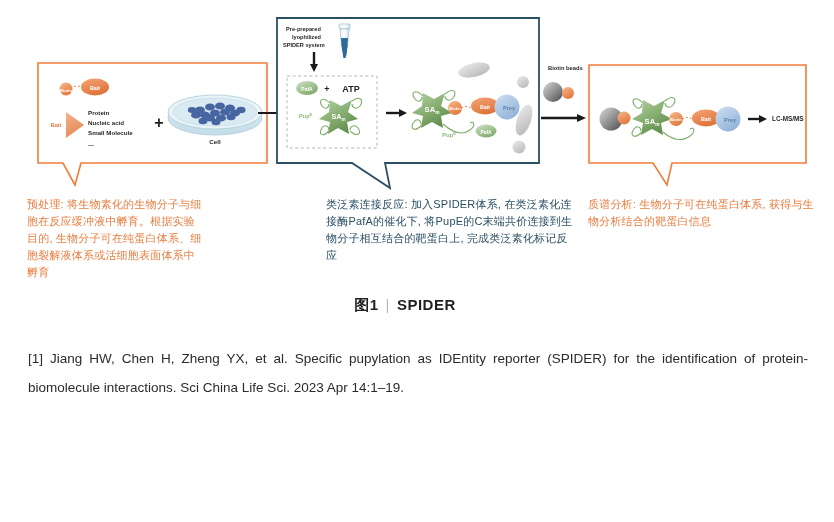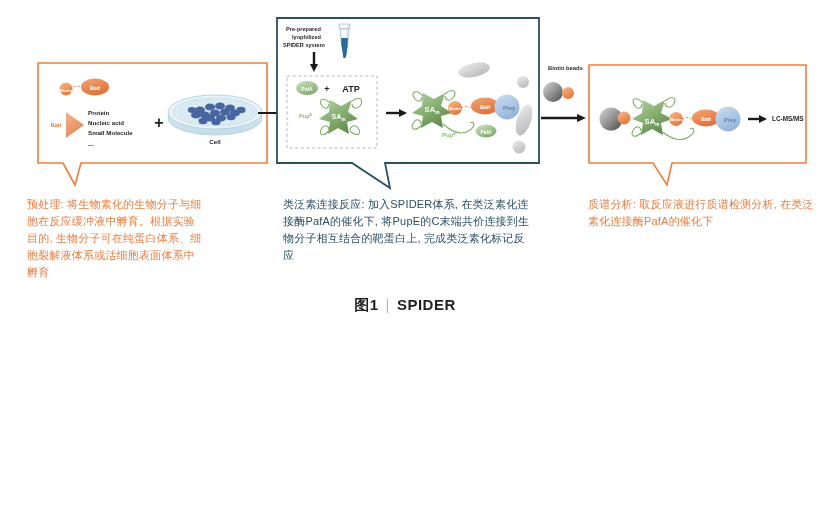--- a/index.html
+++ b/index.html
@@ -11,21 +11,21 @@
   .fig{position:absolute;left:0;top:0;width:834px;height:340px;}
   .fig svg{display:block;}
 
   
   .captions{position:absolute;left:0;top:196px;width:670px;height:100px;}
   .cap{
     position:absolute;font-size:11px;line-height:17px;
     letter-spacing:.2px;font-weight:400;
   }
   .cap.orange{color:#e87d40;}
-  .cap.teal{color:#2a4f63;}
+  .cap.teal{color:#2a4f63;margin-left:43px;}
   #cap1{left:27px;top:0;width:176px;}
   #cap2{left:283px;top:0;width:247px;}
   #cap3{left:588px;top:0;width:228px;}
 
   
   .figtitle{
     position:absolute;left:0;top:296px;width:810px;
     text-align:center;font-size:15px;font-weight:bold;color:#231f20;
     letter-spacing:.5px;
   }
@@ -247,21 +247,22 @@
       <path d="M759,115 L759,123 L767,119 Z" fill="#1a1a1a"></path>
     </g>
     <text x="772" y="121" font-size="6.4" fill="#231f20" font-weight="bold" font-family="Liberation Sans, sans-serif">LC-MS/MS</text>
   </g>
 </svg>
 </div>
 
 <div class="captions">
   <div class="cap orange" id="cap1">预处理: 将生物素化的生物分子与细胞在反应缓冲液中孵育。根据实验目的, 生物分子可在纯蛋白体系、细胞裂解液体系或活细胞表面体系中孵育</div>
   <div class="cap teal" id="cap2">类泛素连接反应: 加入SPIDER体系, 在类泛素化连接酶PafA的催化下, 将PupE的C末端共价连接到生物分子相互结合的靶蛋白上, 完成类泛素化标记反应</div>
-  <div class="cap orange" id="cap3">质谱分析: 取反应液进行质谱检测分析, 在类泛素化连接酶PafA的催化下</div>
+  <div class="cap orange" id="cap3">质谱分析: 生物分子可在纯蛋白体系, 获得与生物分析结合的靶蛋白信息</div>
 </div>
 
 <div class="figtitle">
   <span>图1</span><span class="bar">|</span><span>SPIDER</span>
 </div>
 
 <div class="refs">
+  <p class="ref">[1] Jiang HW, Chen H, Zheng YX, et al. Specific pupylation as IDEntity reporter (SPIDER) for the identification of protein-biomolecule interactions. Sci China Life Sci. 2023 Apr 14:1–19.</p>
 </div>
 
 </body></html>

